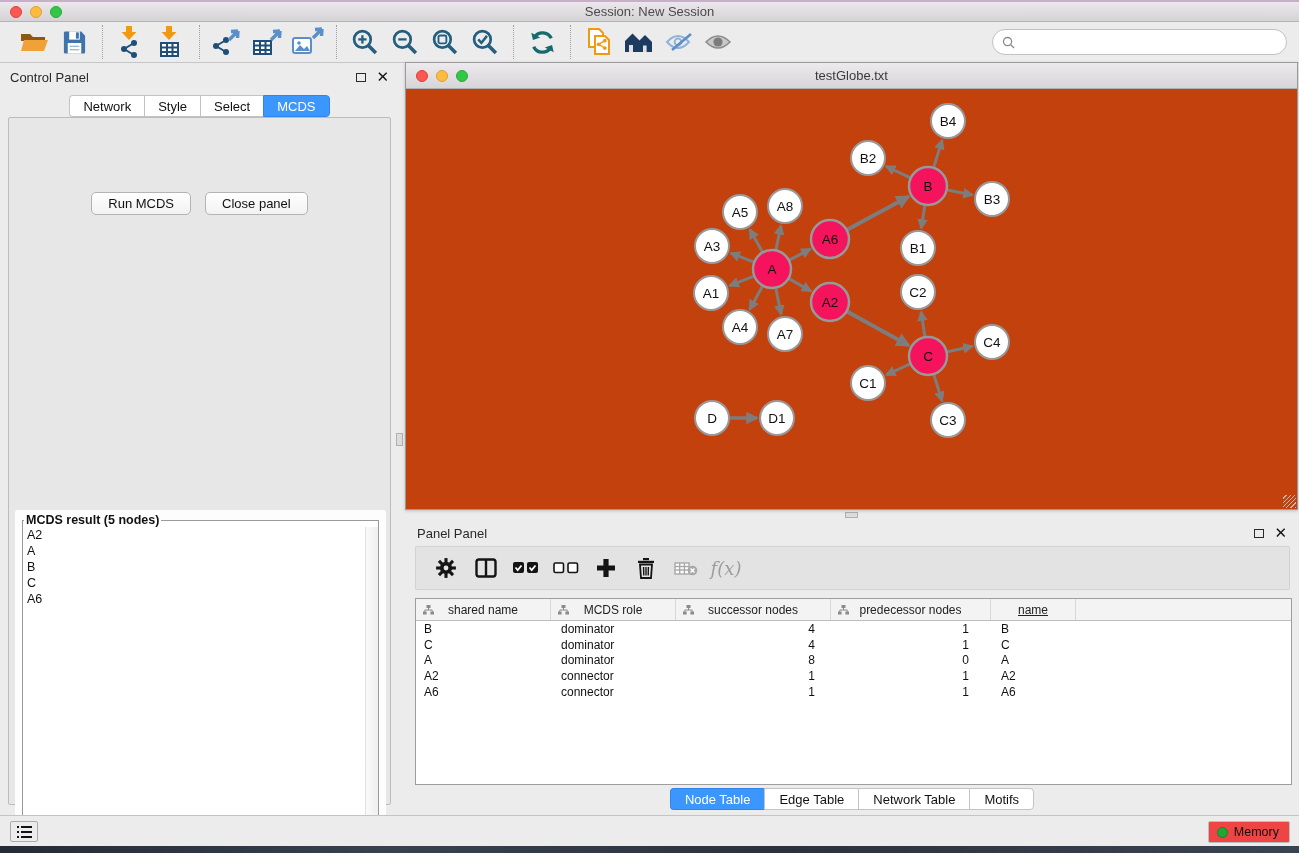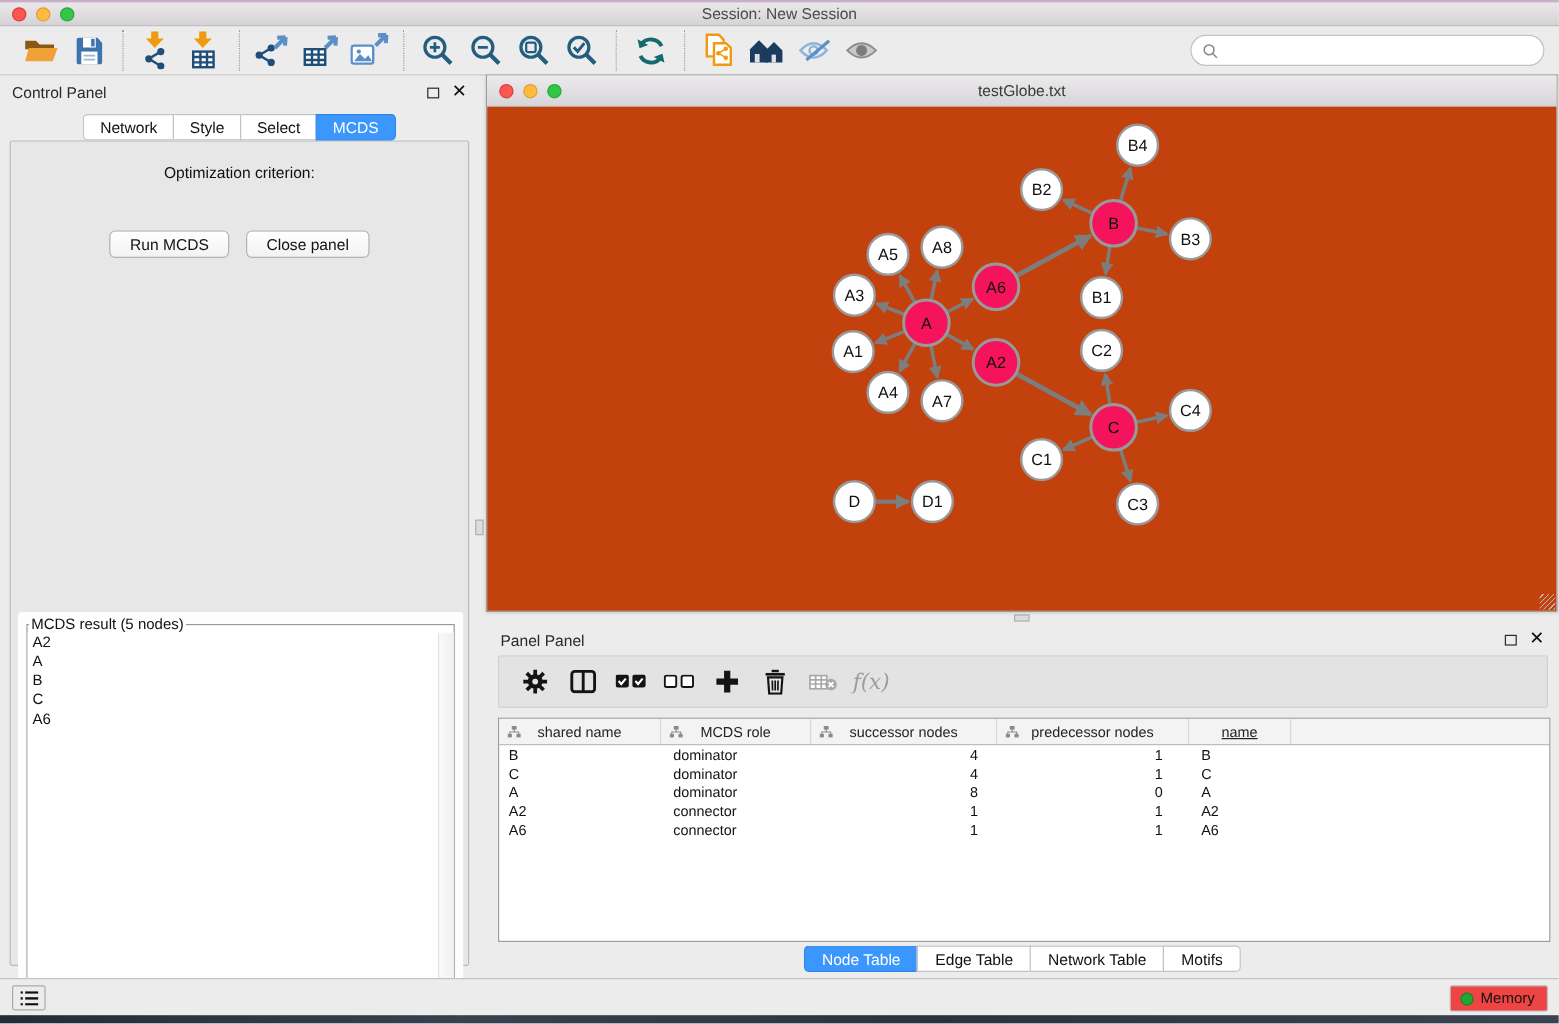--- a/index.html
+++ b/index.html
@@ -48,21 +48,21 @@
   #criterion-select .sel-text { flex:1; padding-left:9px; font-size:13px; white-space:nowrap; overflow:hidden; }
   .sel-stepper { width:21px; height:24px; margin-right:-1px; border-radius:0 4px 4px 0;
     background:linear-gradient(#6fb4fb,#2f7de6); display:flex; flex-direction:column; align-items:center; justify-content:center; gap:2px; }
   .sel-stepper .tri-up { width:0; height:0; border-left:4px solid transparent; border-right:4px solid transparent; border-bottom:5px solid #fff; }
   .sel-stepper .tri-down { width:0; height:0; border-left:4px solid transparent; border-right:4px solid transparent; border-top:5px solid #fff; }
   .cp-buttons { position:absolute; left:0; top:74px; width:100%; display:flex; justify-content:center; gap:14px; }
   .mac-btn { height:23px; padding:0 16px; background:linear-gradient(#ffffff,#f2f2f2); border:1px solid #b4b4b4;
     border-radius:5px; font-size:13px; font-family:inherit; color:#111; }
   #result-wrap { position:absolute; left:6px; top:392px; width:371px; height:345px; background:#fdfdfd; border-radius:3px; }
   #result-fieldset { position:absolute; left:7px; top:3px; width:357px; height:337px; border:1px solid #9a9a9a; background:#fff; }
-  #result-fieldset legend { font-size:12.5px; color:#111; padding:0 2px; margin-left:1px; }
+  #result-fieldset legend { font-size:12.5px; color:#111; padding:0 2px; margin-left:1px;font-weight:bold; }
   #mcds-list { position:relative; width:100%; height:100%; background:#fff; overflow:hidden; }
   .mcds-item { font-size:12.5px; color:#111; padding:1.5px 0 1.5px 4px; line-height:13px; }
   .vscroll { position:absolute; right:0; top:0; bottom:0; width:13px; background:linear-gradient(90deg,#fafafa,#efefef); border-left:1px solid #e2e2e2; }
 
   
   .vdivider-handle { position:absolute; left:396px; top:433px; width:7px; height:13px; background:#dcdcdc; border:1px solid #b0b0b0; }
   .hdivider-handle { position:absolute; left:845px; top:512px; width:13px; height:6px; background:#dcdcdc; border:1px solid #b0b0b0; }
 
   
   #network-window { position:absolute; left:405px; top:62px; width:893px; height:448px;
@@ -298,21 +298,20 @@
       <span class="close-btn">✕</span>
     </span>
   </div>
   <div id="cp-tabs">
       <div class="cp-tab">Network</div>
       <div class="cp-tab">Style</div>
       <div class="cp-tab">Select</div>
       <div class="cp-tab active">MCDS</div>
     </div>
   <div id="cp-box">
-    <div id="opt-label">Optimization criterion:</div>
     <div class="cp-buttons">
       <button class="mac-btn">Run MCDS</button>
       <button class="mac-btn">Close panel</button>
     </div>
     <div id="result-wrap">
       <fieldset id="result-fieldset">
         <legend>MCDS result (5 nodes)</legend>
         <div id="mcds-list">
           <div class="vscroll"></div>
         <div class="mcds-item">A2</div>

